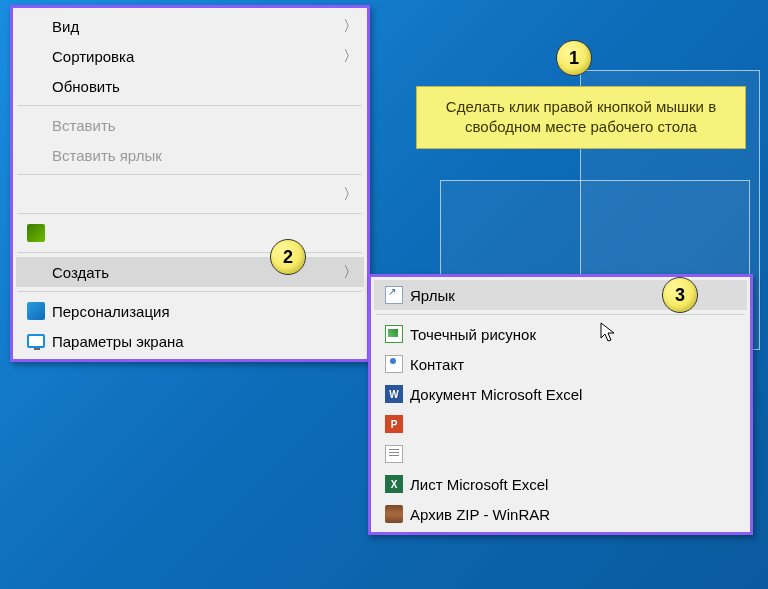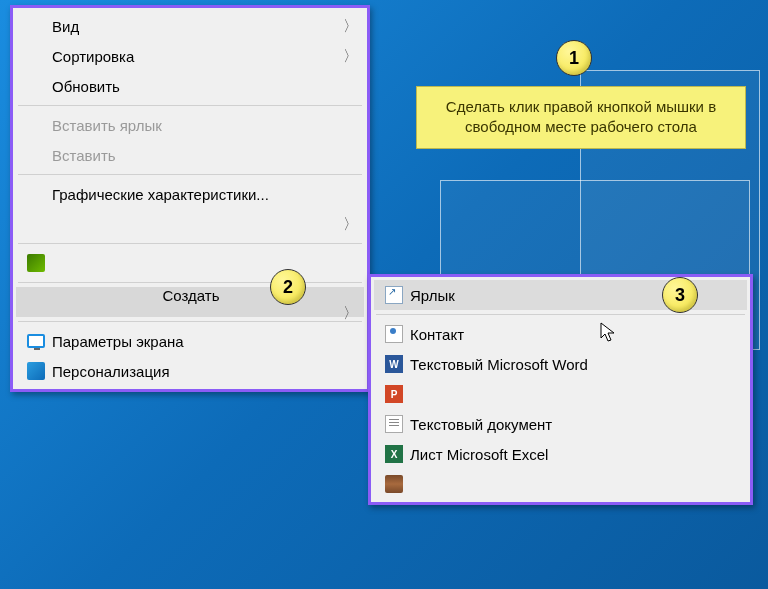--- a/index.html
+++ b/index.html
@@ -62,21 +62,21 @@
     width: 36px; height: 36px; border-radius: 50%;
     background: radial-gradient(circle at 35% 30%, #fff799, #f2e23b);
     border: 1px solid #333;
     box-shadow: inset -2px -3px 4px rgba(0,0,0,0.15);
     display: flex; align-items: center; justify-content: center;
     font-weight: bold; font-size: 18px; color: #000;
     z-index: 50;
   }
   .badge1 { left: 556px; top: 40px; }
   .badge2 { left: 254px; top: 0; transform: translateY(-50%); position: absolute; }
-  .badge2-wrap { position: relative; flex-direction: column; }
+  .badge2-wrap { position: relative; }
   .badge3-wrap { position: relative; }
   .badge3 { left: 288px; top: 50%; transform: translateY(-50%); position: absolute; }
 
   .cursor {
     position: absolute; left: 600px; top: 322px;
     font-size: 18px; color: #000; z-index: 60;
   }
 
   
   .ico { width: 18px; height: 18px; display: inline-block; }
@@ -121,105 +121,107 @@
     <span class="label">Сортировка</span>
     <span class="arrow">〉</span>
   </div>
   <div class="item">
     <span class="icon-slot"></span>
     <span class="label">Обновить</span>
   </div>
   <div class="sep"></div>
   <div class="item disabled">
     <span class="icon-slot"></span>
+    <span class="label">Вставить</span>
+  </div>
+  <div class="item disabled">
+    <span class="icon-slot"></span>
     <span class="label">Вставить ярлык</span>
   </div>
-  <div class="item disabled">
-    <span class="icon-slot"></span>
-    <span class="label">Вставить</span>
-  </div>
-  <div class="sep"></div>
-  <div class="item">
-    <span class="icon-slot"></span>
-    <span class="label">Графические характеристики...</span>
-  </div>
+  <div class="sep"></div>
   <div class="item">
     <span class="icon-slot"></span>
     <span class="arrow">〉</span>
   </div>
   <div class="sep"></div>
   <div class="item">
     <span class="icon-slot">
         <span class="ico ico-nvidia"></span>
       </span>
   </div>
   <div class="sep"></div>
   <div class="item hover badge2-wrap">
     <span class="icon-slot"></span>
     <span class="label">Создать</span>
     <div class="badge badge2">2</div>
     <span class="arrow">〉</span>
   </div>
   <div class="sep"></div>
   <div class="item">
     <span class="icon-slot">
+        <span class="ico ico-pers"></span>
+      </span>
+    <span class="label">Персонализация</span>
+  </div>
+  <div class="item">
+    <span class="icon-slot">
         <span class="ico ico-screen"></span>
       </span>
     <span class="label">Параметры экрана</span>
-  </div>
-  <div class="item">
-    <span class="icon-slot">
-        <span class="ico ico-pers"></span>
-      </span>
-    <span class="label">Персонализация</span>
   </div>
 </div>
 
 <div class="menu menu2">
   <div class="item hover2 badge3-wrap">
     <span class="icon-slot">
         <span class="ico ico-shortcut"></span>
       </span>
     <span class="label">Ярлык</span>
     <div class="badge badge3">3</div>
   </div>
   <div class="sep"></div>
   <div class="item">
     <span class="icon-slot">
+        <span class="ico ico-bmp"></span>
+      </span>
+    <span class="label">Точечный рисунок</span>
+  </div>
+  <div class="item">
+    <span class="icon-slot">
         <span class="ico ico-contact"></span>
       </span>
     <span class="label">Контакт</span>
   </div>
   <div class="item">
     <span class="icon-slot">
         <span class="ico ico-word">W</span>
       </span>
-    <span class="label">Текстовый Microsoft Word</span>
+    <span class="label">Документ Microsoft Excel</span>
   </div>
   <div class="item">
     <span class="icon-slot">
         <span class="ico ico-ppt">P</span>
       </span>
   </div>
   <div class="item">
     <span class="icon-slot">
         <span class="ico ico-txt"></span>
       </span>
-    <span class="label">Текстовый документ</span>
   </div>
   <div class="item">
     <span class="icon-slot">
         <span class="ico ico-excel">X</span>
       </span>
     <span class="label">Лист Microsoft Excel</span>
   </div>
   <div class="item">
     <span class="icon-slot">
         <span class="ico ico-rar"></span>
       </span>
+    <span class="label">Архив ZIP - WinRAR</span>
   </div>
 </div>
 
 <div class="cursor">
   <svg width="18" height="22" viewBox="0 0 18 22">
     <path d="M1 1 L1 16 L5 12 L8 19 L11 18 L8 11 L14 11 Z" fill="#fff" stroke="#000" stroke-width="1"></path>
   </svg>
 </div>
 
 </body></html>

